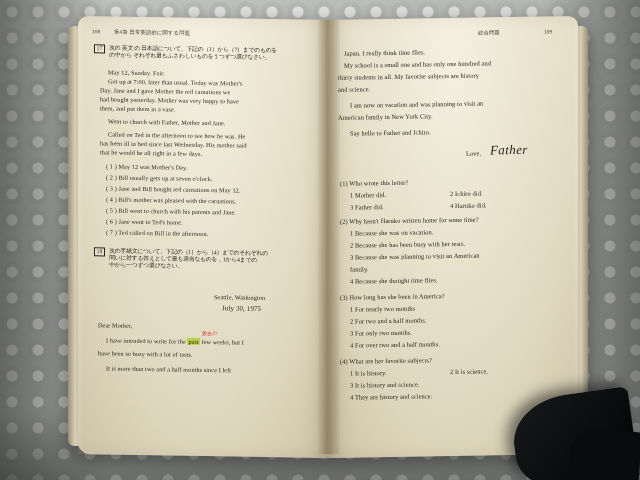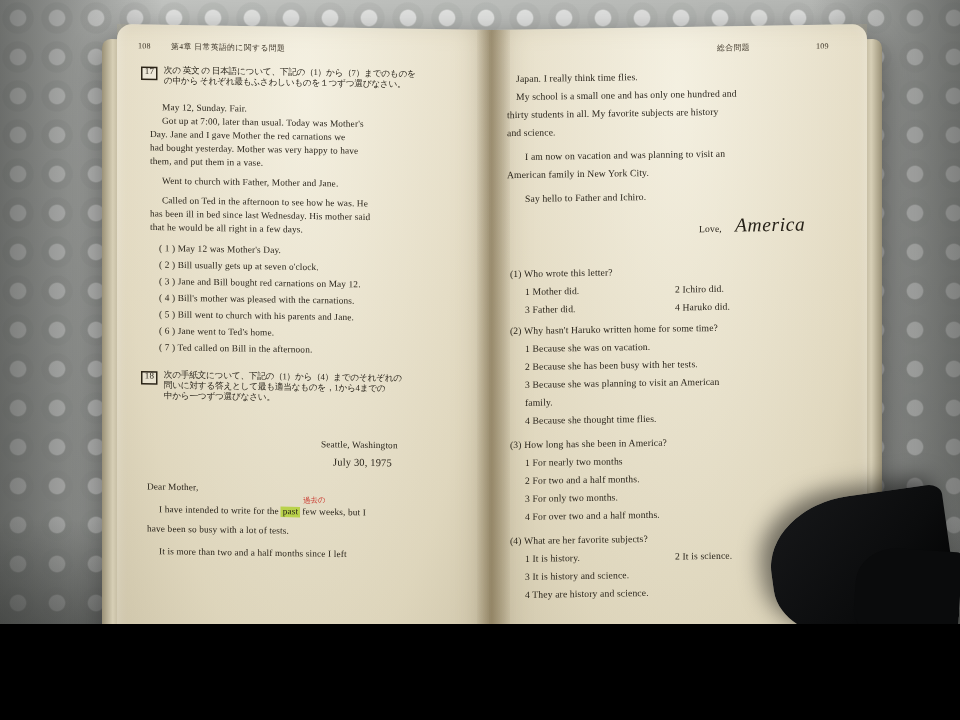--- a/index.html
+++ b/index.html
@@ -3,21 +3,21 @@
 <meta charset="utf-8">
 <style>
   html, body {
     margin: 0;
     padding: 0;
     background: #000;
   }
   #shot {
     position: relative;
     width: 640px;
-    height: 416px;
+    height: 480px;
     overflow: hidden;
     background: #b9bbb8;
     font-family: "Liberation Serif", serif;
   }
   
   .bg {
     position: absolute;
     inset: 0;
     background:
       radial-gradient(circle at 12px 12px, rgba(255,255,255,0.55) 0 5px, rgba(160,163,160,0.25) 6px 10px, rgba(0,0,0,0) 11px),
@@ -276,21 +276,21 @@
 
         <div class="txt body-r" style="left:18px; top:30px; width:218px;">Japan.   I really think time flies.</div>
         <div class="txt body-r" style="left:18px; top:42px; width:222px;">My school is a small one and has only one hundred and</div>
         <div class="txt body-r" style="left:12px; top:54px; width:228px;">thirty students in all.   My favorite subjects are history</div>
         <div class="txt body-r" style="left:12px; top:66px; width:228px;">and science.</div>
         <div class="txt body-r" style="left:24px; top:82px; width:216px;">I am now on vacation and was planning to visit an</div>
         <div class="txt body-r" style="left:12px; top:94px; width:228px;">American family in New York City.</div>
         <div class="txt body-r" style="left:24px; top:110px; width:216px;">Say hello to Father and Ichiro.</div>
 
         <div class="txt sig-line" style="left:140px; top:132px;">Love,</div>
-        <div class="txt signature" style="left:164px; top:124px;">America</div>
+        <div class="txt signature" style="left:164px; top:124px;">Father</div>
 
         <div class="txt body-r" style="left:14px; top:160px;">(1)  Who wrote this letter?</div>
         <div class="txt body-r" style="left:24px; top:172px;">1  Mother did.</div>
         <div class="txt body-r" style="left:124px; top:172px;">2  Ichiro did.</div>
         <div class="txt body-r" style="left:24px; top:184px;">3  Father did.</div>
         <div class="txt body-r" style="left:124px; top:184px;">4  Haruko did.</div>
 
         <div class="txt body-r" style="left:14px; top:198px;">(2)  Why hasn't Haruko written home for some time?</div>
         <div class="txt body-r" style="left:24px; top:210px;">1 Because she was on vacation.</div>
         <div class="txt body-r" style="left:24px; top:222px;">2 Because she has been busy with her tests.</div>

